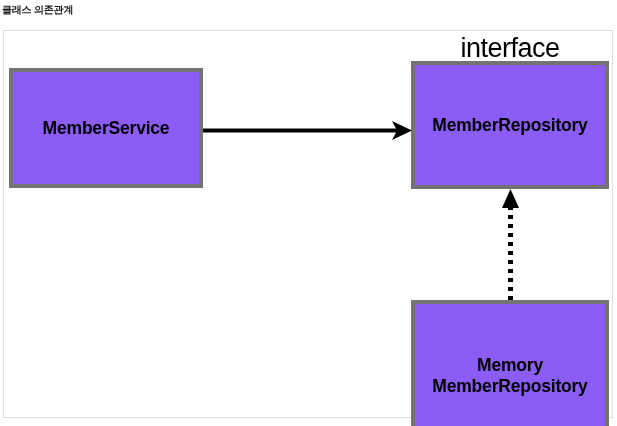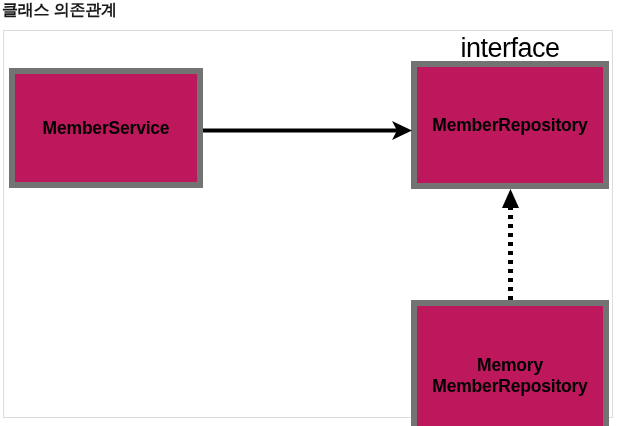--- a/index.html
+++ b/index.html
@@ -14,21 +14,21 @@
     overflow: hidden;
     font-family: "Liberation Sans", sans-serif;
     -webkit-font-smoothing: antialiased;
   }
 
   
   .caption {
     position: absolute;
     left: 2px;
     top: 2px;
-    font-size: 16px;
+    font-size: 10px;
     font-weight: bold;
     color: #1a1a1a;
     letter-spacing: -0.2px;
     line-height: 16px;
     white-space: nowrap;
   }
 
   
   .panel {
     position: absolute;
@@ -47,22 +47,22 @@
     top: 0;
     width: 617px;
     height: 426px;
     overflow: hidden;
   }
 
   
   .uml-box {
     position: absolute;
     box-sizing: border-box;
-    border: 6px solid #737373;
-    background: #be185d;
+    border: 4px solid #737373;
+    background: #8b5cf6;
     display: flex;
     align-items: center;
     justify-content: center;
     text-align: center;
   }
   .uml-box .box-label {
     font-size: 17.5px;
     font-weight: bold;
     color: #000000;
     line-height: 21px;

